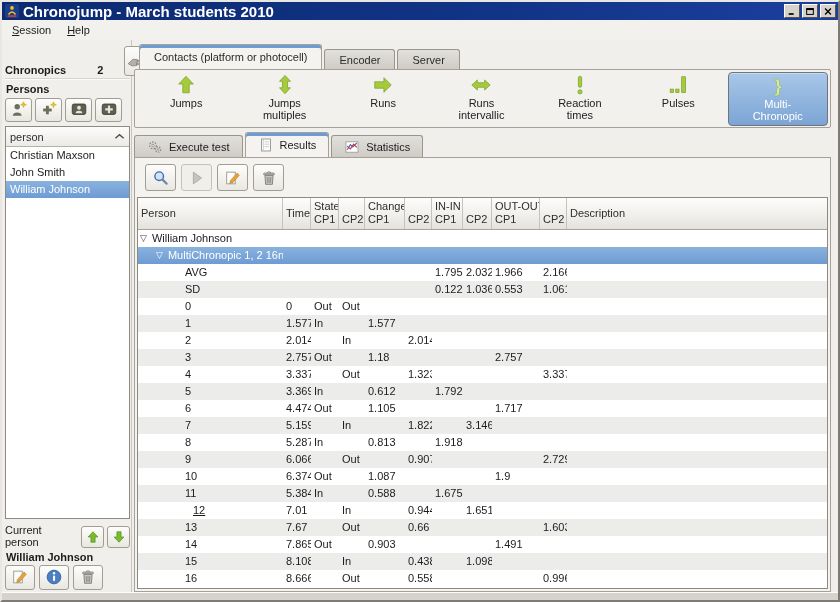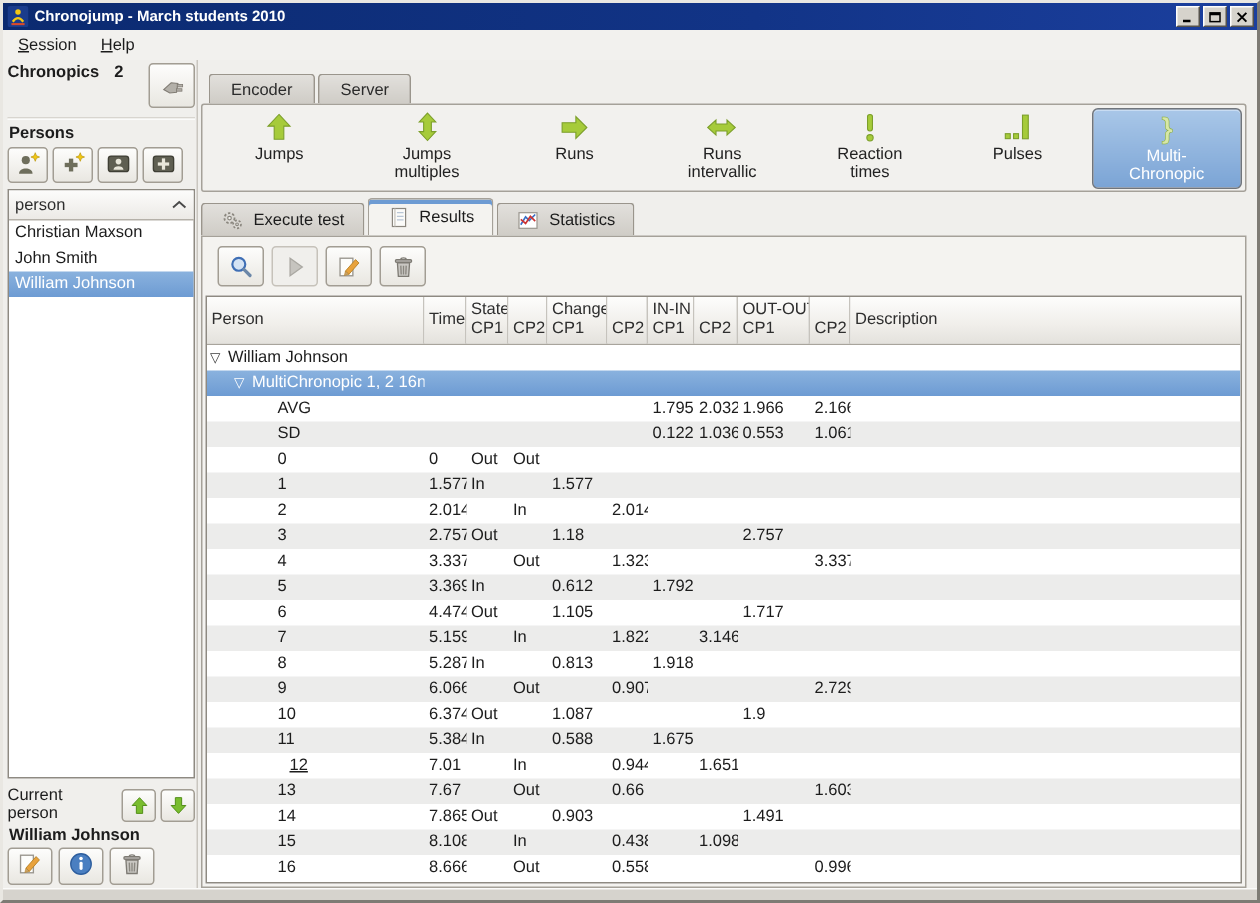--- a/index.html
+++ b/index.html
@@ -6,38 +6,38 @@
   html,body { width:840px; height:602px; }
   body { font-family:"Liberation Sans","DejaVu Sans",sans-serif; font-size:11px; color:#1c1c1c; background:#d6d3cd; }
 
   .window { width:840px; height:602px; display:flex; flex-direction:column;
             border:2px solid; border-color:#e9e7e2 #7e7b74 #7e7b74 #e9e7e2; background:#f0efec; overflow:hidden; }
 
   
   .titlebar { height:18px; flex:0 0 18px; display:flex; align-items:center;
               background:linear-gradient(90deg,#0b2a70 0%,#123487 60%,#1b3f9e 100%); padding:0 2px 0 3px; }
   .titlebar .logo { width:14px; height:14px; margin-right:4px; flex:0 0 auto; }
-  .titlebar .title { color:#fff; font-weight:bold; font-size:10px; flex:1; white-space:nowrap; overflow:hidden; }
+  .titlebar .title { color:#fff; font-weight:bold; font-size:15px; flex:1; white-space:nowrap; overflow:hidden; }
   .win-btn { width:16px; height:14px; margin-left:2px; background:#d6d3cc;
              border:1px solid; border-color:#fdfdfc #55524c #55524c #fdfdfc;
              display:flex; align-items:center; justify-content:center; }
   .win-btn svg { width:10px; height:9px; display:block; }
 
   
   .menubar { height:20px; flex:0 0 20px; display:flex; align-items:center; background:#f2f1ee; padding-left:2px; }
   .menu-item { padding:2px 8px; cursor:default; }
   .menu-item .u { text-decoration:underline; }
 
   
   .app-body { flex:1; display:flex; min-height:0; }
 
   
   .sidebar { width:130px; flex:0 0 130px; display:flex; flex-direction:column; padding:2px 1px 2px 3px;
              border-right:1px solid #c9c6bf; background:#f0efec; }
-  .chronopics-row { display:flex; align-items:flex-start; height:34px; }
+  .chronopics-row { display:flex; align-items:flex-end; height:34px;gap:21px; }
   .chronopics-row .lbl { font-weight:bold; }
   .chronopics-row .cnt { font-weight:bold; margin-left:10px; flex:1; }
   .btn { background:linear-gradient(180deg,#fdfdfc,#e9e7e1); border:1px solid #a29d93; border-radius:3px;
          display:flex; align-items:center; justify-content:center; }
   .btn.disabled { background:#f0efec; border-color:#c6c2ba; }
   .plug-btn { width:31px; height:30px; }
   .sep { border-top:1px solid #d8d5cf; border-bottom:1px solid #fbfbfa; margin:2px 0 1px 0; }
   .persons-lbl { font-weight:bold; margin:2px 0 3px 1px; }
   .pbtn-row { display:flex; gap:3px; margin-bottom:4px; }
   .pbtn { width:27px; height:24px; }
@@ -247,20 +247,21 @@
                 <line x1="8" y1="9" x2="8.3" y2="15.5" stroke="#8a8780"></line>
                 <line x1="10" y1="9" x2="10" y2="15.5" stroke="#8a8780"></line>
                 <line x1="12" y1="9" x2="11.7" y2="15.5" stroke="#8a8780"></line>
               </svg></span>
           </div>
         </div>
     </div>
 
     <div class="main">
       <div class="main-tabs">
+          <div class="tab active">Contacts (platform or photocell)</div>
           <div class="tab">Encoder</div>
           <div class="tab">Server</div>
         </div>
       <div class="mode-frame">
           <div class="mode-item">
             <span class="micon">
               <svg viewBox="0 0 24 24">
                 <polygon fill="#a6cb3a" stroke="#7c9f2a" stroke-width="0.8" points="12,2.5 20,11 15.5,11 15.5,20.5 8.5,20.5 8.5,11 4,11"></polygon>
               </svg>
             </span>

